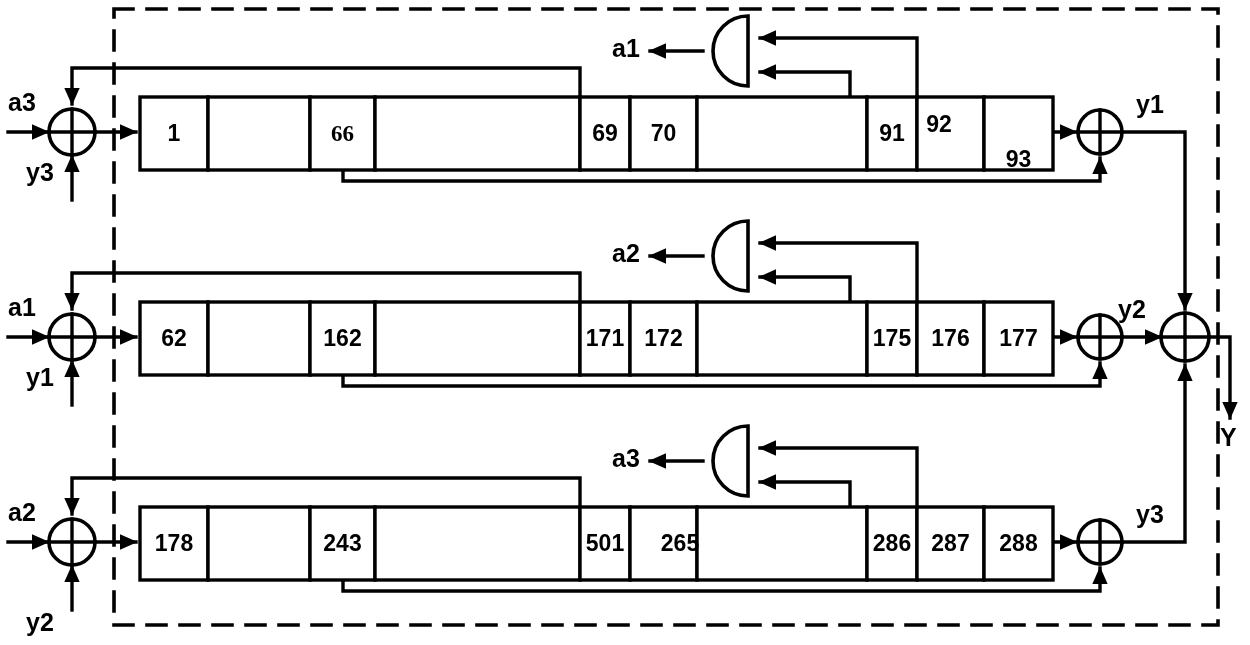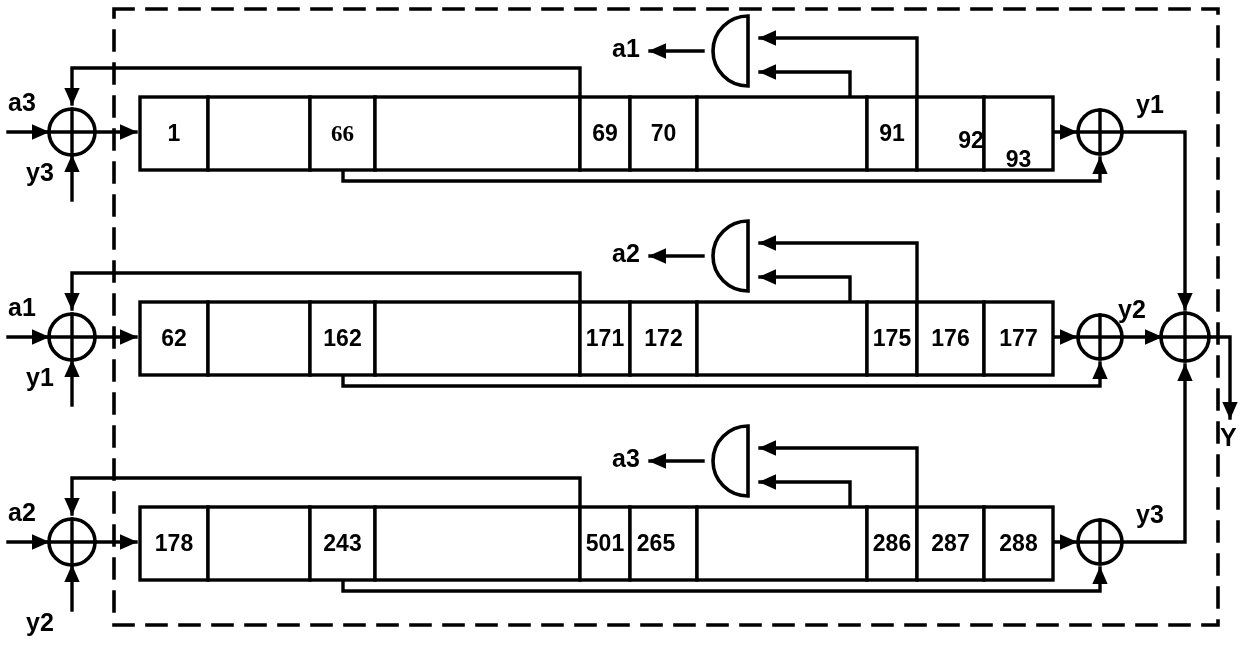--- a/index.html
+++ b/index.html
@@ -191,31 +191,31 @@
   <div class="lbl" style="left:1136px; top:502px;">y3</div>
 
   <div class="lbl" style="left:1220px; top:425px;">Y</div>
 
   <div id="cell-labels">
       <div class="cellnum" style="left: 140px; width: 68px; top: 121.5px;">1</div>
       <div class="cellnum" style="left: 310px; width: 65px; top: 121.5px; font-family: Liberation Serif, serif;">66</div>
       <div class="cellnum" style="left: 580px; width: 50px; top: 121.5px;">69</div>
       <div class="cellnum" style="left: 630px; width: 67px; top: 121.5px;">70</div>
       <div class="cellnum" style="left: 867px; width: 50px; top: 121.5px;">91</div>
-      <div class="cellnum" style="left: 917px; width: 44px; top: 129px; padding-left: 32px;">92</div>
+      <div class="cellnum" style="left: 917px; width: 44px; top: 113px;">92</div>
       <div class="cellnum" style="left: 984px; width: 69px; top: 121.5px; margin-top: 26px;">93</div>
       <div class="cellnum" style="left: 140px; width: 68px; top: 326.5px;">62</div>
       <div class="cellnum" style="left: 310px; width: 65px; top: 326.5px;">162</div>
       <div class="cellnum" style="left: 580px; width: 50px; top: 326.5px;">171</div>
       <div class="cellnum" style="left: 630px; width: 67px; top: 326.5px;">172</div>
       <div class="cellnum" style="left: 867px; width: 50px; top: 326.5px;">175</div>
       <div class="cellnum" style="left: 917px; width: 67px; top: 326.5px;">176</div>
       <div class="cellnum" style="left: 984px; width: 69px; top: 326.5px;">177</div>
       <div class="cellnum" style="left: 140px; width: 68px; top: 531.5px;">178</div>
       <div class="cellnum" style="left: 310px; width: 65px; top: 531.5px;">243</div>
       <div class="cellnum" style="left: 580px; width: 50px; top: 531.5px;">501</div>
-      <div class="cellnum" style="left: 630px; width: 52px; top: 531.5px;">265</div>
+      <div class="cellnum" style="left: 654px; width: 52px; top: 531.5px;">265</div>
       <div class="cellnum" style="left: 867px; width: 50px; top: 531.5px;">286</div>
       <div class="cellnum" style="left: 917px; width: 67px; top: 531.5px;">287</div>
       <div class="cellnum" style="left: 984px; width: 69px; top: 531.5px;">288</div>
     </div>
 
 </div>
 
 </body></html>

